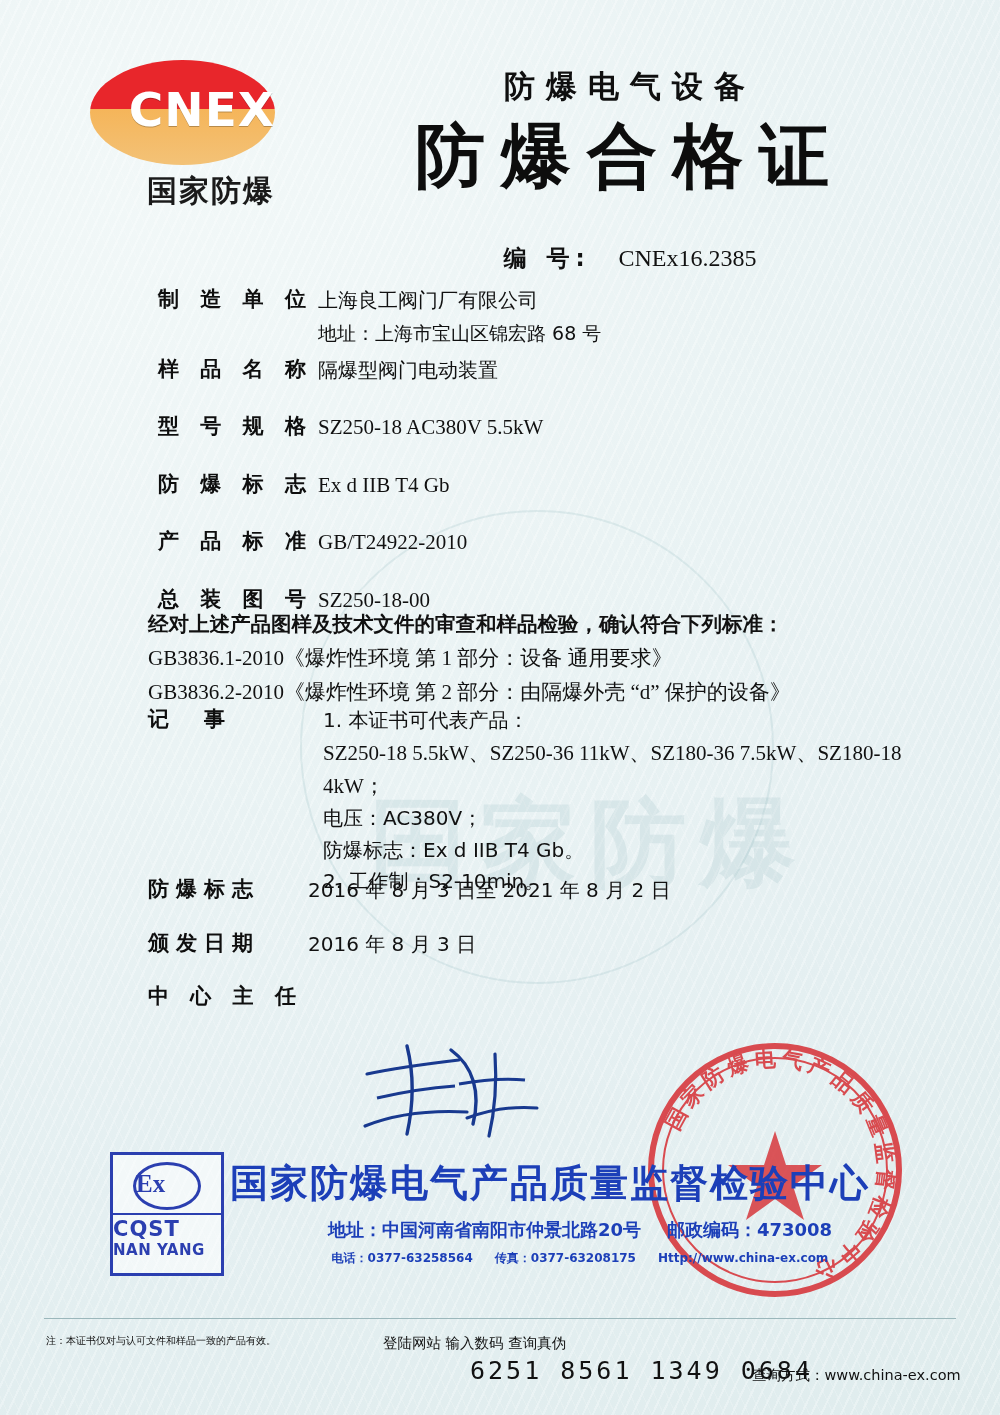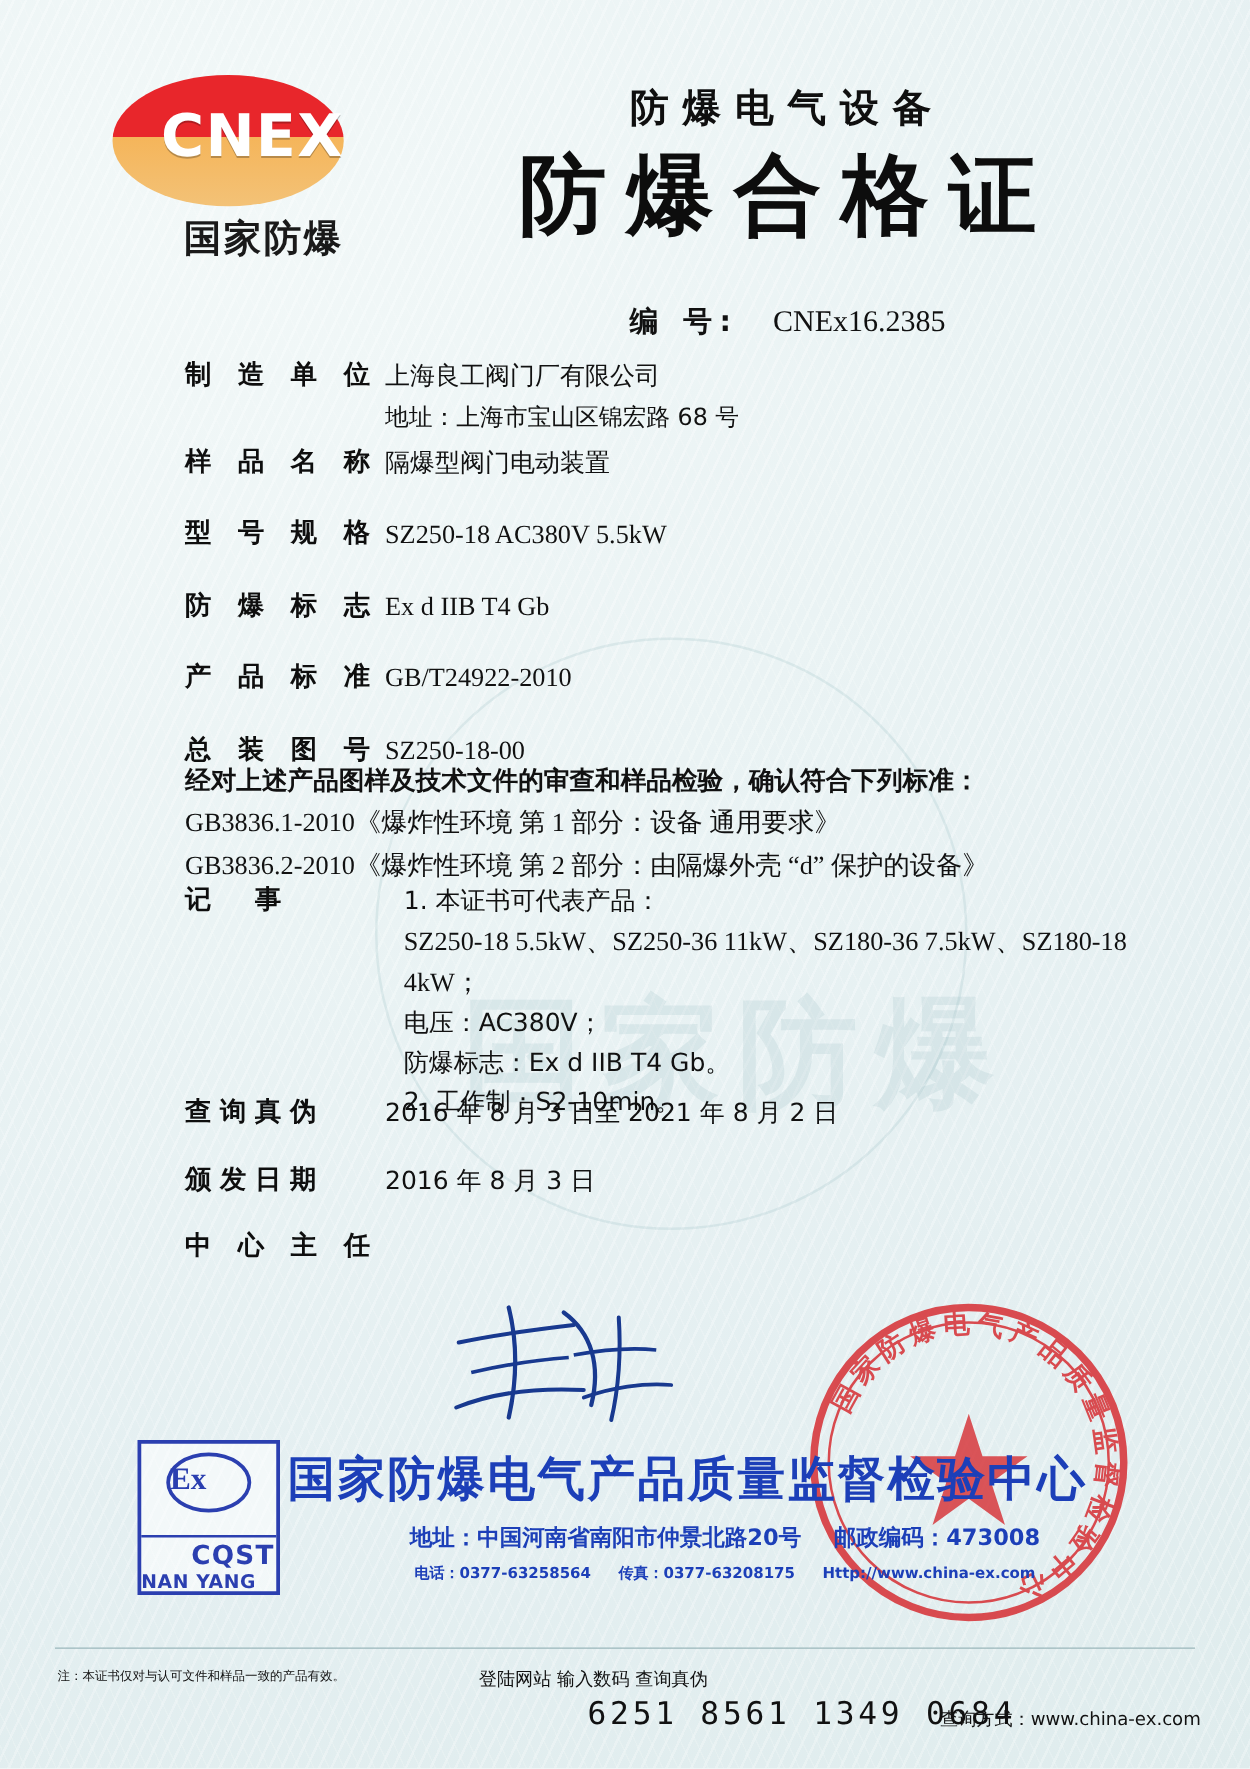--- a/index.html
+++ b/index.html
@@ -128,20 +128,21 @@
     margin-left: 22px;
     font-family: "Liberation Serif", serif;
     font-size: 24px;
   }
 
   
   .fields {
     position: absolute;
     left: 0; top: 285px;
     width: 868px;
+    padding-left: 10px;
   }
   .row {
     position: relative;
     display: flex;
     align-items: flex-start;
     padding: 0 0 0 148px;
     margin-bottom: 14px;
   }
   .lab {
     width: 160px;
@@ -234,21 +235,21 @@
   .cqst .ex-wrap {
     margin: 7px auto 2px;
     width: 62px; height: 42px;
     border: 3px solid #2b3fb0;
     border-radius: 50%;
     line-height: 38px;
     font-size: 25px;
     font-weight: bold;
     font-family: "Liberation Serif", serif;
   }
-  .cqst .c1 { font-size: 21px; font-weight: bold; letter-spacing: 1px; border-top: 2px solid #2b3fb0; margin-top: 18px; padding-top: 2px; padding-left: 40px;}
+  .cqst .c1 { font-size: 21px; font-weight: bold; letter-spacing: 1px; border-top: 2px solid #2b3fb0; margin-top: 3px; padding-top: 2px;}
   .cqst .c2 { font-size: 15px; font-weight: bold; letter-spacing: .5px; }
 
   .org-name {
     position: absolute;
     left: 230px; top: 1158px;
     width: 700px;
     font-size: 38px;
     font-weight: bold;
     letter-spacing: 2px;
     color: #1c3fb8;
@@ -394,21 +395,21 @@
       <div>SZ250-18 5.5kW、SZ250-36 11kW、SZ180-36 7.5kW、SZ180-18</div>
       <div>4kW；</div>
       <div class="cn">电压：AC380V；</div>
       <div class="cn">防爆标志：Ex d IIB T4 Gb。</div>
       <div class="cn">2. 工作制：S2-10min。</div>
     </div>
   </div>
 
   <div class="tail">
     <div class="row gap-m">
-      <div class="lab">查询真伪</div>
+      <div class="lab">防爆标志</div>
       <div class="val"><span class="cn">2016 年 8 月 3 日至 2021 年 8 月 2 日</span></div>
     </div>
     <div class="row gap-m">
       <div class="lab">颁发日期</div>
       <div class="val"><span class="cn">2016 年 8 月 3 日</span></div>
     </div>
     <div class="row">
       <div class="lab">中 心 主 任</div>
       <div class="val"></div>
     </div>

